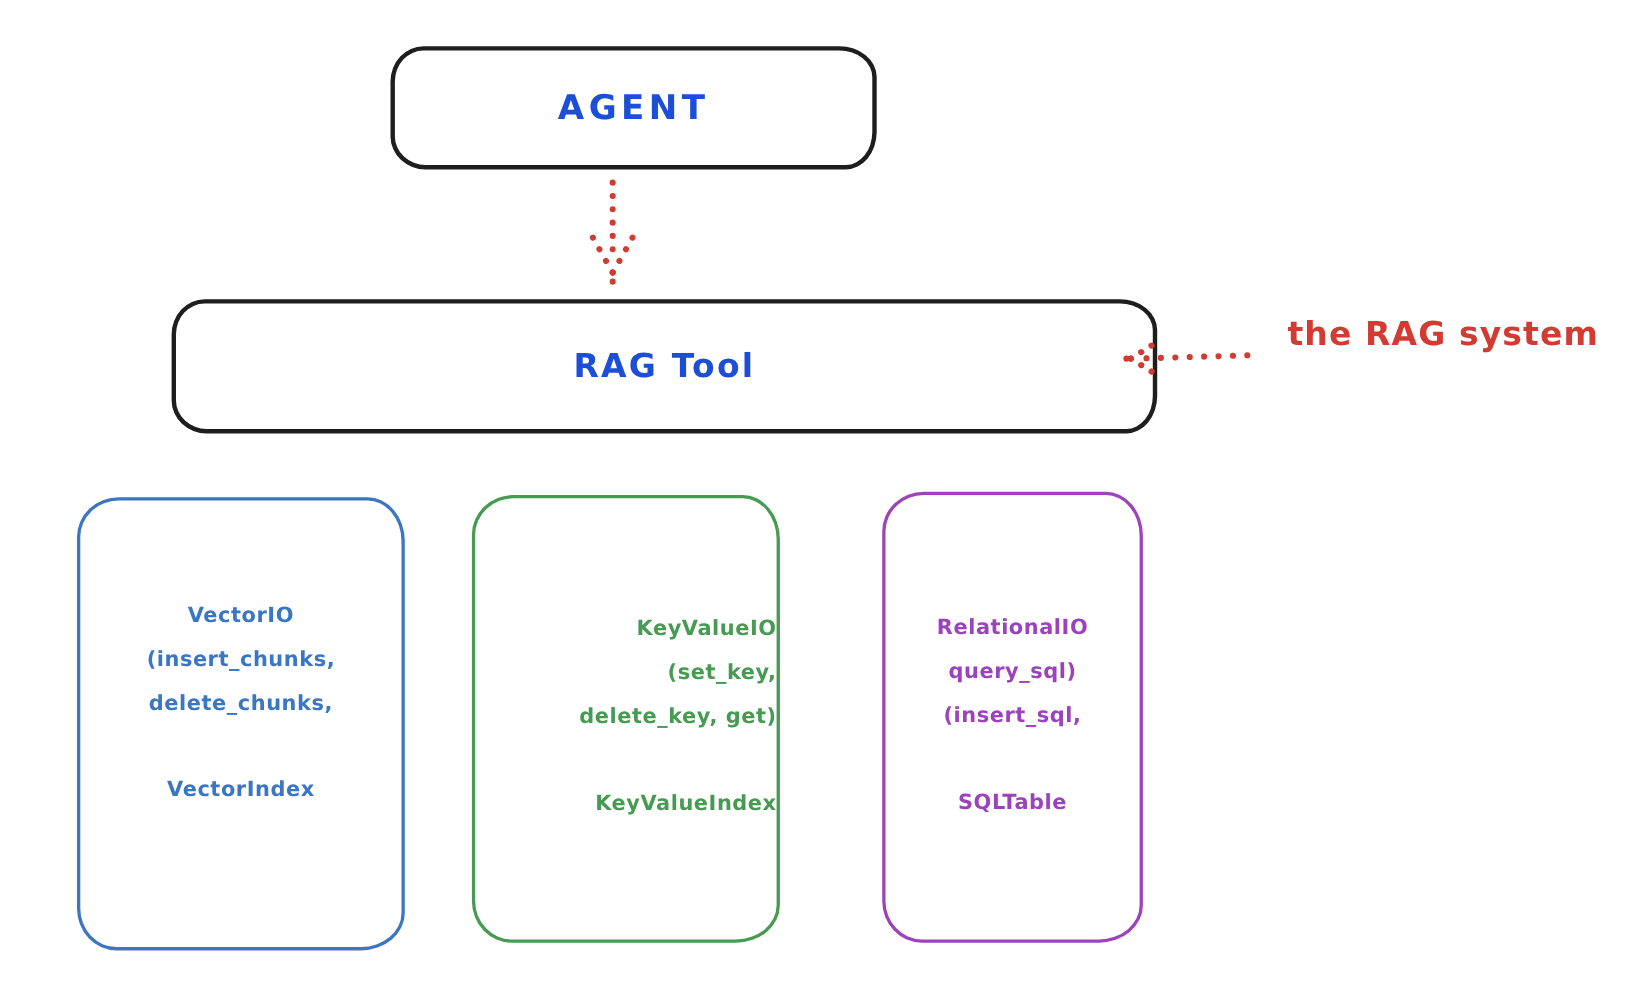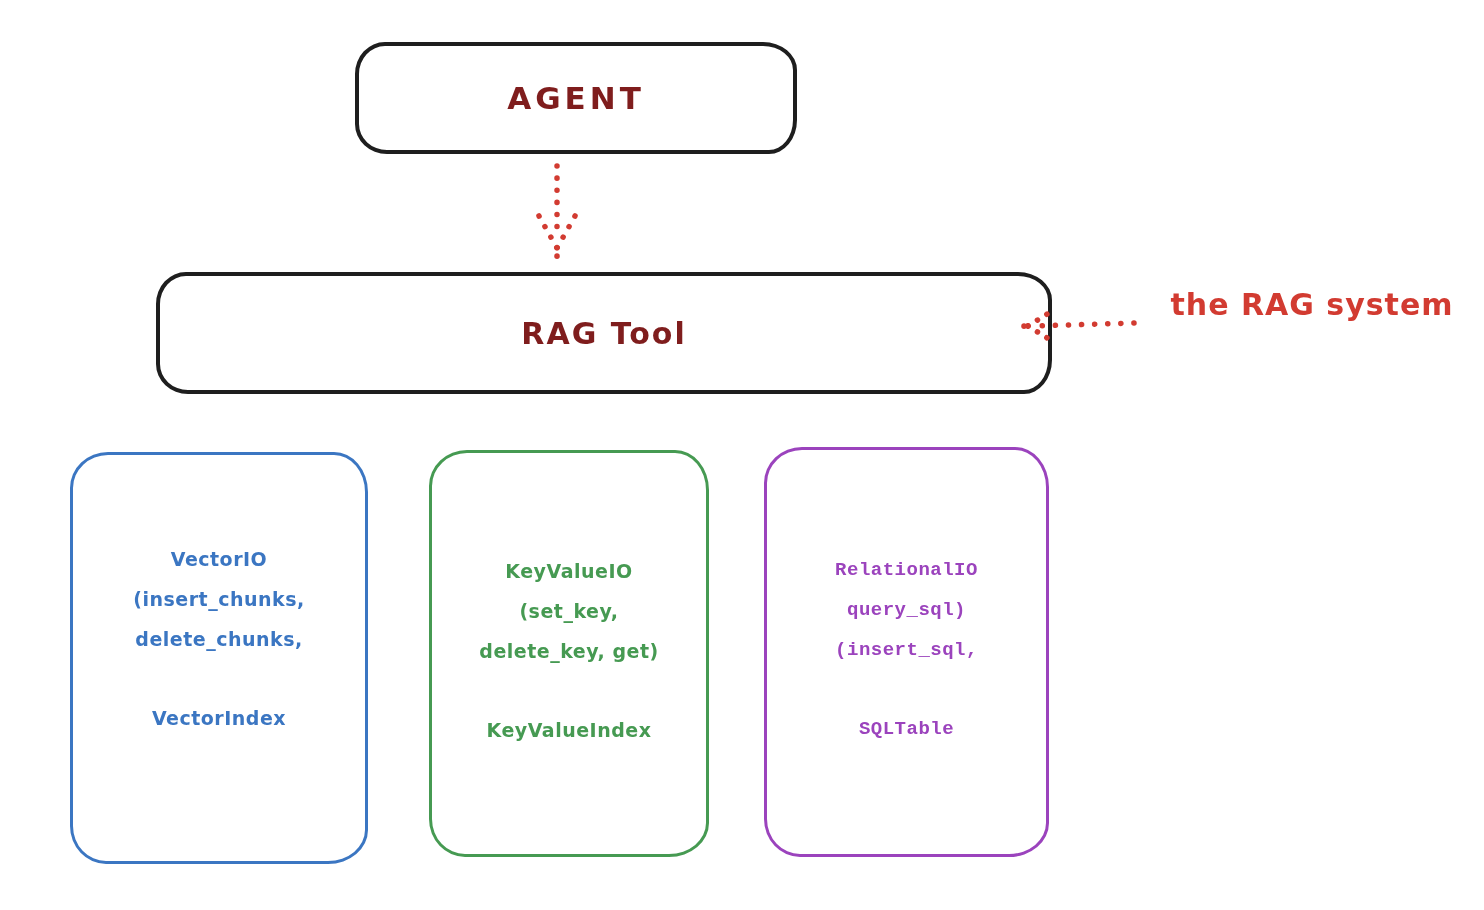--- a/index.html
+++ b/index.html
@@ -20,21 +20,21 @@
     position: absolute;
     box-sizing: border-box;
     background: #ffffff;
     border: 4px solid #1e1e1e;
     border-radius: 30px 34px 28px 32px / 32px 28px 34px 30px;
     display: flex;
     align-items: center;
     justify-content: center;
   }
   .black-label {
-    color: #7f1d1d;
+    color: #1d4ed8;
     font-weight: 700;
     font-size: 30px;
     letter-spacing: 2px;
   }
   .agent-label { letter-spacing: 4px; font-size: 31px; }
 
   .storage-box {
     position: absolute;
     box-sizing: border-box;
     background: #ffffff;
@@ -46,21 +46,21 @@
   .storage-box .box-text {
     font-weight: 600;
     font-size: 19px;
     line-height: 40px;
     letter-spacing: 0.5px;
   }
   .storage-box .index-label {
     margin-top: 39px;
   }
   .box-blue   { border-color: #3b76c2; color: #3b76c2; }
-  .box-green  { border-color: #469a52; color: #469a52; }
+  .box-green  { border-color: #469a52; color: #469a52; text-align: right; }
   .box-purple { border-color: #9b43bd; color: #9b43bd; }
 
   .annotation {
     position: absolute;
     color: #d23b31;
     font-weight: 700;
     font-size: 30px;
     line-height: 38px;
     text-align: center;
     letter-spacing: 1px;
@@ -114,21 +114,21 @@
 
   <div class="storage-box box-green" style="left:429px; top:450px; width:280px; height:407px;">
     <div class="box-text" style="padding-top:98px;">
       <div>KeyValueIO</div>
       <div>(set_key,</div>
       <div>delete_key, get)</div>
       <div class="index-label">KeyValueIndex</div>
     </div>
   </div>
 
-  <div class="storage-box box-purple" style="left:764px; top:447px; width:285px; height:410px;font-family:Liberation Mono, monospace;">
+  <div class="storage-box box-purple" style="left:802px; top:447px; width:237px; height:410px;">
     <div class="box-text" style="padding-top:100px;">
       <div>RelationalIO</div>
       <div>query_sql)</div>
       <div>(insert_sql,</div>
       <div class="index-label">SQLTable</div>
     </div>
   </div>
 
 </div>
 

